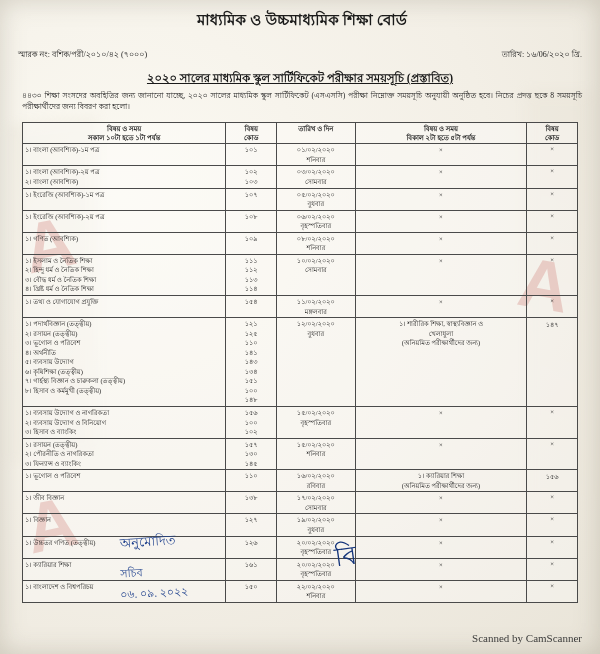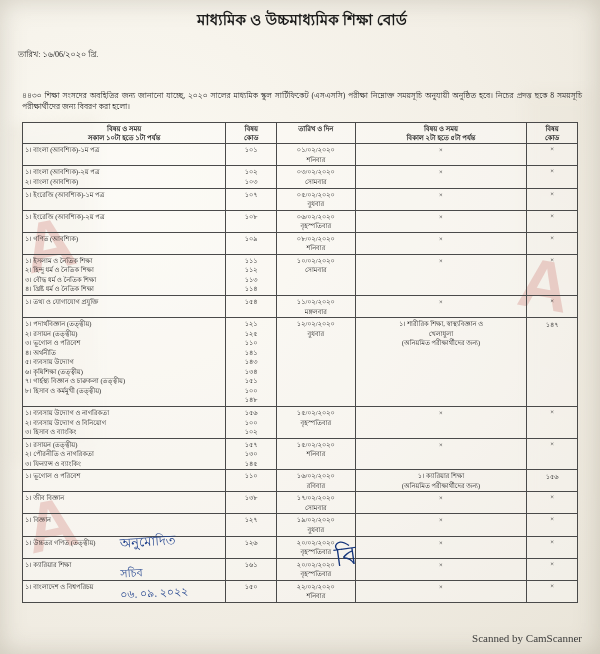--- a/index.html
+++ b/index.html
@@ -67,23 +67,25 @@
   <div class="wm wm2"></div>
   <div class="redmark rm1">A</div>
   <div class="redmark rm2">A</div>
   <div class="redmark rm3">A</div>
 
   <div class="hdr">
     <div class="board-title">মাধ্যমিক ও উচ্চমাধ্যমিক শিক্ষা বোর্ড</div>
   </div>
 
   <div class="memo-row">
+    <span>স্মারক নং: বশিক/পরী/২০১০/৪২ (৭০০০)</span>
     <span>তারিখ: ১৬/06/২০২০ খ্রি.</span>
   </div>
 
+  <div class="doc-title">২০২০ সালের মাধ্যমিক স্কুল সার্টিফিকেট পরীক্ষার  সময়সূচি (প্রস্তাবিত)</div>
   <div class="intro">৪৪৩০ শিক্ষা সংসদের অবহিতির জন্য জানানো যাচ্ছে, ২০২০ সালের মাধ্যমিক স্কুল সার্টিফিকেট (এসএসসি) পরীক্ষা নিম্নোক্ত সময়সূচি অনুযায়ী অনুষ্ঠিত হবে। নিচের প্রদত্ত ছকে 8 সময়সূচি পরীক্ষার্থীদের জন্য বিবরণ করা হলো।</div>
 
   <table class="sched">
     <thead>
       <tr>
         <th style="white-space:pre-line">বিষয় ও সময়
 সকাল ১০টা হতে ১টা পর্যন্ত</th>
         <th style="white-space:pre-line">বিষয়
 কোড</th>
         <th style="white-space:pre-line">তারিখ ও দিন</th>

